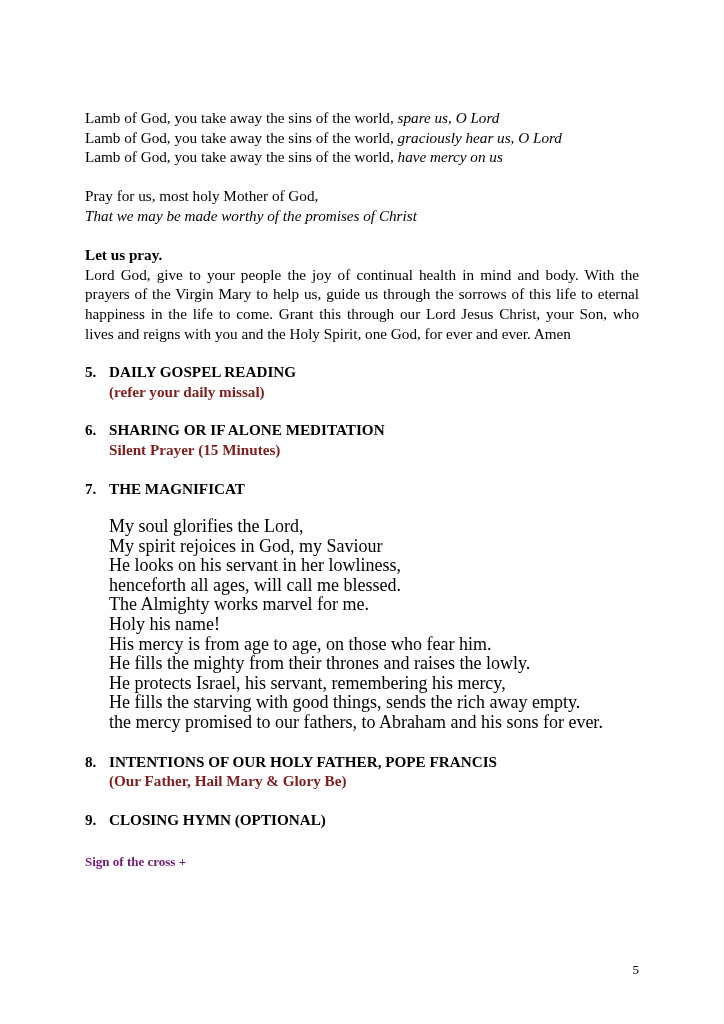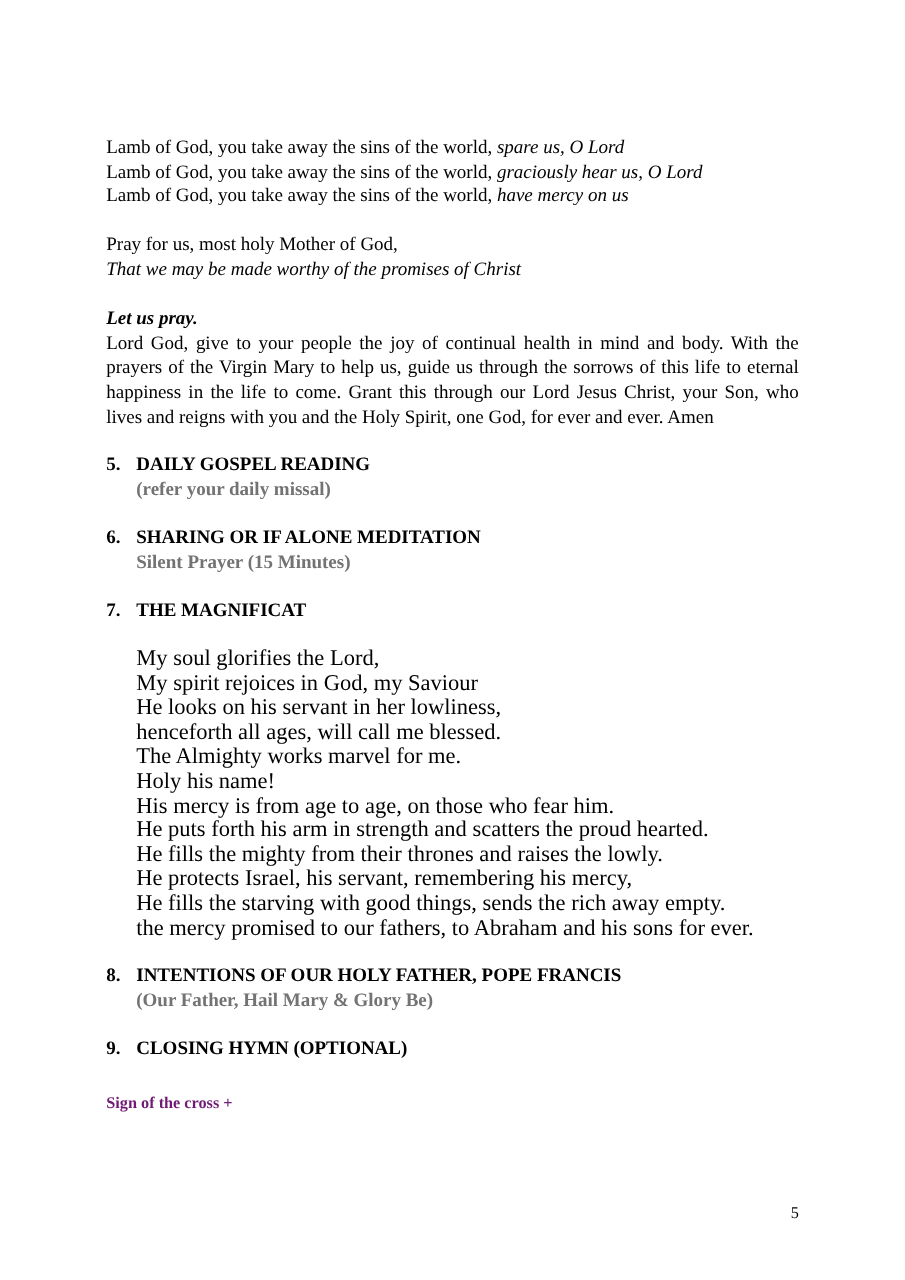--- a/index.html
+++ b/index.html
@@ -32,21 +32,20 @@
   .line {
     font-size: 15.2px;
     line-height: 19.6px;
     white-space: pre-wrap;
   }
   .italic {
     font-style: italic;
   }
   .bold-italic {
     font-weight: bold;
-    font-style: italic;
   }
   .blank {
     height: 19.6px;
   }
   .para {
     font-size: 15.2px;
     line-height: 19.6px;
     text-align: justify;
   }
   .section {
@@ -63,21 +62,21 @@
     flex: 0 0 24px;
   }
   .section-title {
     flex: 1 1 auto;
   }
   .section-sub {
     margin-left: 24px;
     font-size: 15.2px;
     line-height: 19.6px;
     font-weight: bold;
-    color: #737373;
+    color: #7f1d1d;
   }
   .verse-block {
     margin-left: 24px;
     margin-top: 19px;
   }
   .verse {
     font-size: 18px;
     line-height: 19.6px;
   }
   .closing {
@@ -146,21 +145,20 @@
         <span class="section-title">THE MAGNIFICAT</span>
       </div>
       <div class="verse-block">
         <div class="verse">My soul glorifies the Lord,</div>
         <div class="verse">My spirit rejoices in God, my Saviour</div>
         <div class="verse">He looks on his servant in her lowliness,</div>
         <div class="verse">henceforth all ages, will call me blessed.</div>
         <div class="verse">The Almighty works marvel for me.</div>
         <div class="verse">Holy his name!</div>
         <div class="verse">His mercy is from age to age, on those who fear him.</div>
-        <div class="verse">He puts forth his arm in strength and scatters the proud hearted.</div>
         <div class="verse">He fills the mighty from their thrones and raises the lowly.</div>
         <div class="verse">He protects Israel, his servant, remembering his mercy,</div>
         <div class="verse">He fills the starving with good things, sends the rich away empty.</div>
         <div class="verse">the mercy promised to our fathers, to Abraham and his sons for ever.</div>
       </div>
     </div>
 
     <div class="section">
       <div class="section-head">
         <span class="section-num">8.</span>

